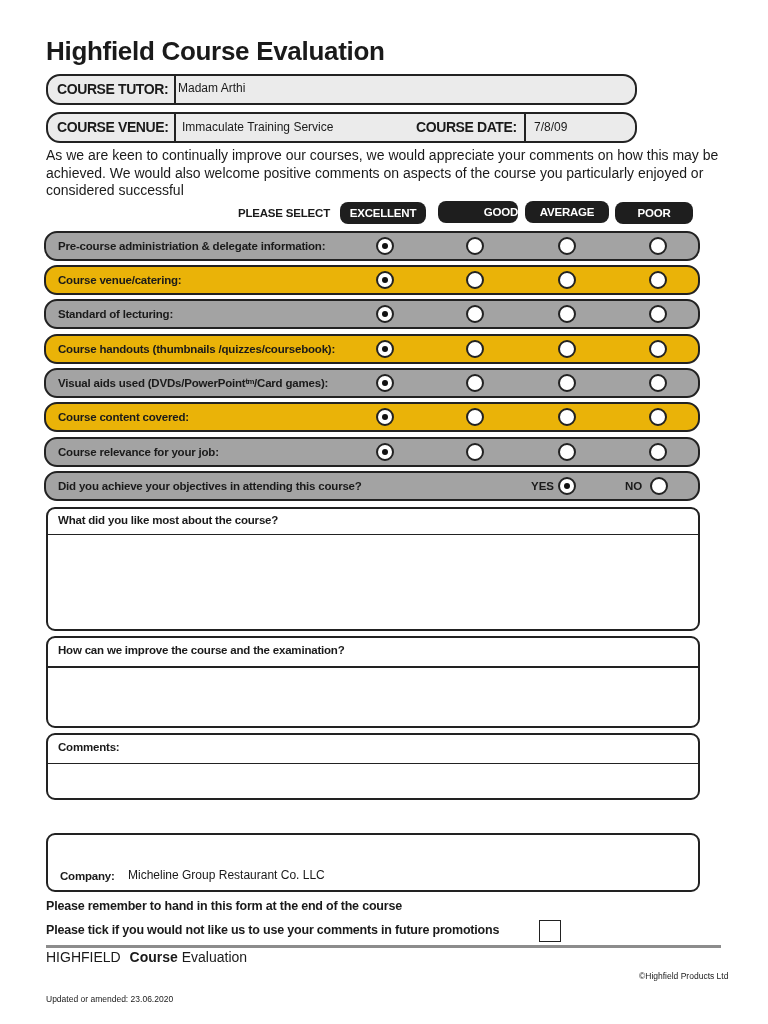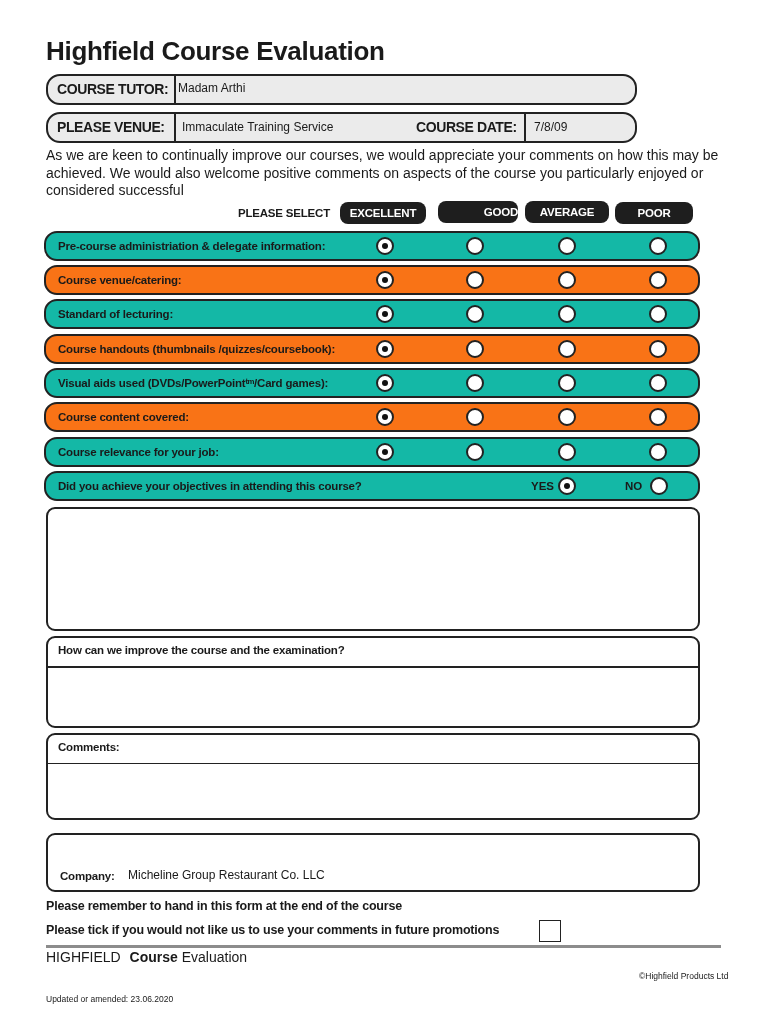--- a/index.html
+++ b/index.html
@@ -7,22 +7,22 @@
   .abs{position:absolute;}
   .title{left:46px;top:36px;font-size:26px;font-weight:bold;letter-spacing:-0.3px;color:#1a1a1a;}
   .pill{position:absolute;border:2.5px solid #222;border-radius:14px;background:#ebebeb;box-sizing:border-box;}
   .pill-label{position:absolute;font-weight:bold;font-size:14px;letter-spacing:-0.4px;}
   .vline{position:absolute;width:2px;background:#222;}
   .fieldval{position:absolute;font-size:12px;}
   .intro{left:46px;top:147px;width:680px;font-size:14px;line-height:17.5px;}
   .please{left:238px;top:207px;font-size:11.5px;font-weight:bold;letter-spacing:-0.2px;}
   .hdrbtn{position:absolute;background:#1e1e1e;color:#fff;font-weight:bold;font-size:11.5px;border-radius:8px;text-align:center;height:22px;line-height:22px;letter-spacing:-0.2px;}
   .row{position:absolute;left:44px;width:656px;height:30px;border:2.5px solid #222;border-radius:13px;box-sizing:border-box;}
-  .row.gray{background:#14b8a6;}
-  .row.white{background:#f97316;}
+  .row.gray{background:#a3a3a3;}
+  .row.white{background:#eab308;}
   .rowlabel{position:absolute;left:12px;top:7px;font-size:11.5px;font-weight:bold;letter-spacing:-0.2px;white-space:nowrap;}
   .radio{position:absolute;width:18px;height:18px;border:2px solid #222;border-radius:50%;box-sizing:border-box;background:#fff;top:4px;}
   .radio .dot{position:absolute;left:4px;top:4px;width:6px;height:6px;border-radius:50%;background:#111;}
   .yn{position:absolute;font-size:11.5px;font-weight:bold;top:7px;}
   .box{position:absolute;left:46px;width:654px;border:2.5px solid #222;border-radius:9px;box-sizing:border-box;background:#fff;}
   .boxhead{position:absolute;left:0;right:0;top:0;border-bottom:1.5px solid #222;}
   .boxlabel{position:absolute;left:10px;font-size:11.5px;font-weight:bold;letter-spacing:-0.2px;}
   .note{position:absolute;left:46px;font-size:12.5px;font-weight:bold;letter-spacing:-0.2px;}
   .tick{position:absolute;left:539px;top:920px;width:22px;height:22px;border:1.5px solid #222;box-sizing:border-box;background:#fff;}
   .rule{position:absolute;left:46px;top:945px;width:675px;height:3px;background:#8c8c8c;}
@@ -35,21 +35,21 @@
 
 <div class="abs title">Highfield Course Evaluation</div>
 
 <div class="pill" style="left:46px;top:74px;width:591px;height:31px;">
   <span class="pill-label" style="left:9px;top:5px;">COURSE TUTOR:</span>
   <div class="vline" style="left:126px;top:0;height:27px;"></div>
   <span class="fieldval" style="left:130px;top:5px;">Madam Arthi</span>
 </div>
 
 <div class="pill" style="left:46px;top:112px;width:591px;height:31px;">
-  <span class="pill-label" style="left:9px;top:5px;">PLEASE VENUE:</span>
+  <span class="pill-label" style="left:9px;top:5px;">COURSE VENUE:</span>
   <div class="vline" style="left:126px;top:0;height:27px;"></div>
   <span class="fieldval" style="left:134px;top:6px;">Immaculate Training Service</span>
   <span class="pill-label" style="left:368px;top:5px;">COURSE DATE:</span>
   <div class="vline" style="left:476px;top:0;height:27px;"></div>
   <span class="fieldval" style="left:486px;top:6px;">7/8/09</span>
 </div>
 
 <div class="abs intro">As we are keen to continually improve our courses, we would  appreciate your comments on how this may be achieved.  We would also welcome positive comments  on aspects of the course you particularly enjoyed or considered successful</div>
 
 <div class="abs please">PLEASE SELECT</div>
@@ -128,31 +128,34 @@
   <span class="rowlabel">Did you achieve your objectives in attending this course?</span>
   <span class="yn" style="left:485px;">YES</span>
   <span class="radio" id="rad-yes" style="left:512px;">
       <span class="dot"></span>
     </span>
   <span class="yn" style="left:579px;">NO</span>
   <span class="radio" id="rad-no" style="left:604px;"></span>
 </div>
 
 <div class="box" style="top:507px;height:124px;">
+  <div class="boxhead" style="height:25px;">
+    <span class="boxlabel" style="top:5px;">What did you like most about the course?</span>
+  </div>
   <div class="abs" style="left:0;right:0;top:27px;bottom:0;"></div>
 </div>
 
 <div class="box" style="top:636px;height:92px;padding-left:8px;">
   <div class="boxhead" style="height:28px;border-bottom-width:2px;">
     <span class="boxlabel" style="top:6px;">How can we improve the course and the examination?</span>
   </div>
   <div class="abs" style="left:0;right:0;top:31px;bottom:0;"></div>
 </div>
 
-<div class="box" style="top:733px;height:87px;">
+<div class="box" style="top:733px;height:67px;">
   <div class="boxhead" style="height:28px;">
     <span class="boxlabel" style="top:6px;">Comments:</span>
   </div>
   <div class="abs" style="left:0;right:0;top:30px;bottom:0;"></div>
 </div>
 
 <div class="box" style="top:833px;height:59px;">
   <span class="boxlabel" style="left:12px;top:35px;">Company:</span>
   <span class="fieldval" style="left:80px;top:33px;">Micheline Group Restaurant Co. LLC</span>
 </div>

